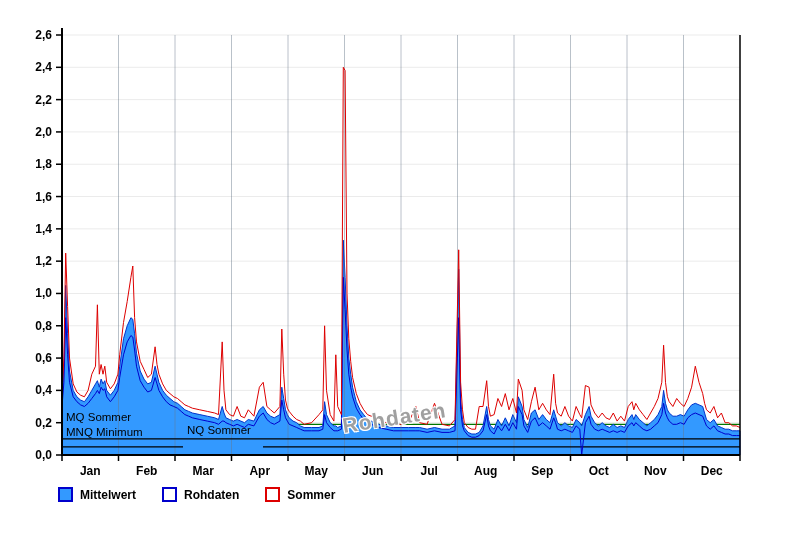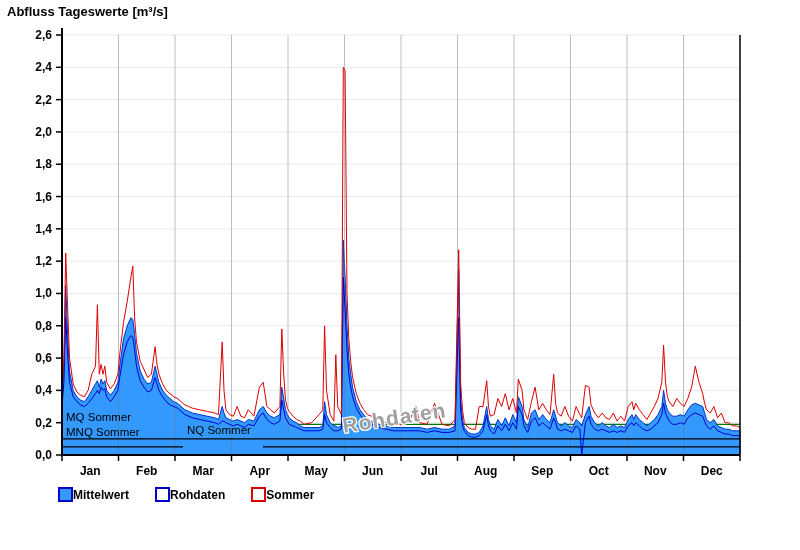--- a/index.html
+++ b/index.html
@@ -8,21 +8,21 @@
   #chart-svg{position:absolute;left:0;top:0;}
   .page-title{position:absolute;left:7px;top:4px;font-size:13px;font-weight:bold;color:#000;}
   .ref-label{position:absolute;font-size:11.5px;color:#000;white-space:nowrap;}
   #ref-label-mq{left:66px;top:411px;}
   #ref-label-mnq{left:66px;top:426px;}
   #ref-label-nq{left:187px;top:424px;}
   .watermark{position:absolute;left:342px;top:406px;font-size:21px;font-weight:bold;
              color:#a0a0a0;transform:rotate(-9deg);letter-spacing:1px;
              text-shadow:-1px -1px 0 #fff,1px -1px 0 #fff,-1px 1px 0 #fff,1px 1px 0 #fff;}
   .legend{position:absolute;left:58px;top:487px;display:flex;align-items:center;gap:26px;}
-  .legend-item{display:flex;align-items:center;gap:0;}
+  .legend-item{display:flex;align-items:center;gap:7px;}
   .legend-swatch{width:11px;height:11px;border:2px solid #000;box-sizing:content-box;}
   .legend-label{font-size:12px;font-weight:bold;color:#000;}
 </style>
 </head>
 <body>
 
 <div id="stage">
   <svg id="chart-svg" width="800" height="550">
       <g>
         <line x1="62" x2="740" y1="422.6923076923077" y2="422.6923076923077" stroke="#ebebeb" stroke-width="1"></line>
@@ -112,24 +112,23 @@
         <text x="372.75" y="475" text-anchor="middle" font-family="Liberation Sans, sans-serif" font-size="12" font-weight="bold" fill="#000">Jun</text>
         <text x="429.25" y="475" text-anchor="middle" font-family="Liberation Sans, sans-serif" font-size="12" font-weight="bold" fill="#000">Jul</text>
         <text x="485.75" y="475" text-anchor="middle" font-family="Liberation Sans, sans-serif" font-size="12" font-weight="bold" fill="#000">Aug</text>
         <text x="542.25" y="475" text-anchor="middle" font-family="Liberation Sans, sans-serif" font-size="12" font-weight="bold" fill="#000">Sep</text>
         <text x="598.75" y="475" text-anchor="middle" font-family="Liberation Sans, sans-serif" font-size="12" font-weight="bold" fill="#000">Oct</text>
         <text x="655.25" y="475" text-anchor="middle" font-family="Liberation Sans, sans-serif" font-size="12" font-weight="bold" fill="#000">Nov</text>
         <text x="711.75" y="475" text-anchor="middle" font-family="Liberation Sans, sans-serif" font-size="12" font-weight="bold" fill="#000">Dec</text>
       </g>
     </svg>
 
-  <span class="page-title">Abfluss Tageswerte [m³/s]</span>
 
   <span class="ref-label" id="ref-label-mq">MQ Sommer</span>
-  <span class="ref-label" id="ref-label-mnq">MNQ Sommer</span>
+  <span class="ref-label" id="ref-label-mnq">MNQ Minimum</span>
   <span class="ref-label" id="ref-label-nq">NQ Sommer</span>
 
   <span class="watermark">Rohdaten</span>
 
   <div class="legend">
     <div class="legend-item">
       <span class="legend-swatch" id="sw0" style="background: rgb(51, 153, 255); border-color: rgb(0, 0, 204);"></span>
       <span class="legend-label">Mittelwert</span>
     </div>
     <div class="legend-item">

